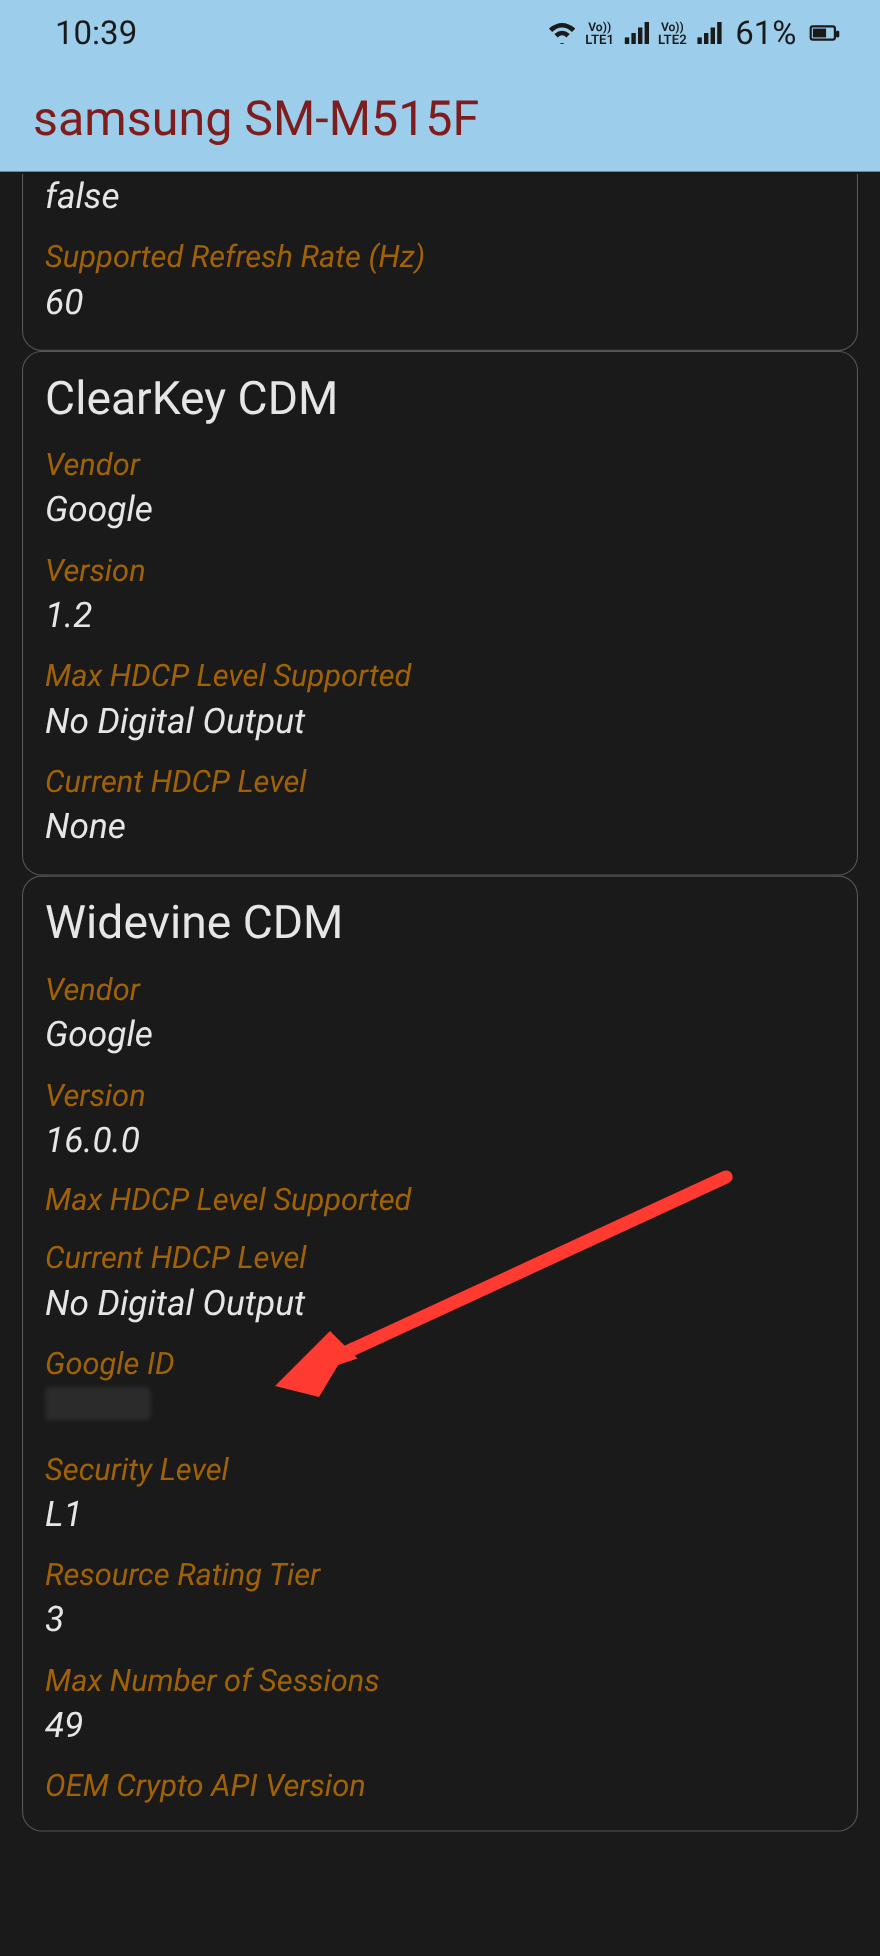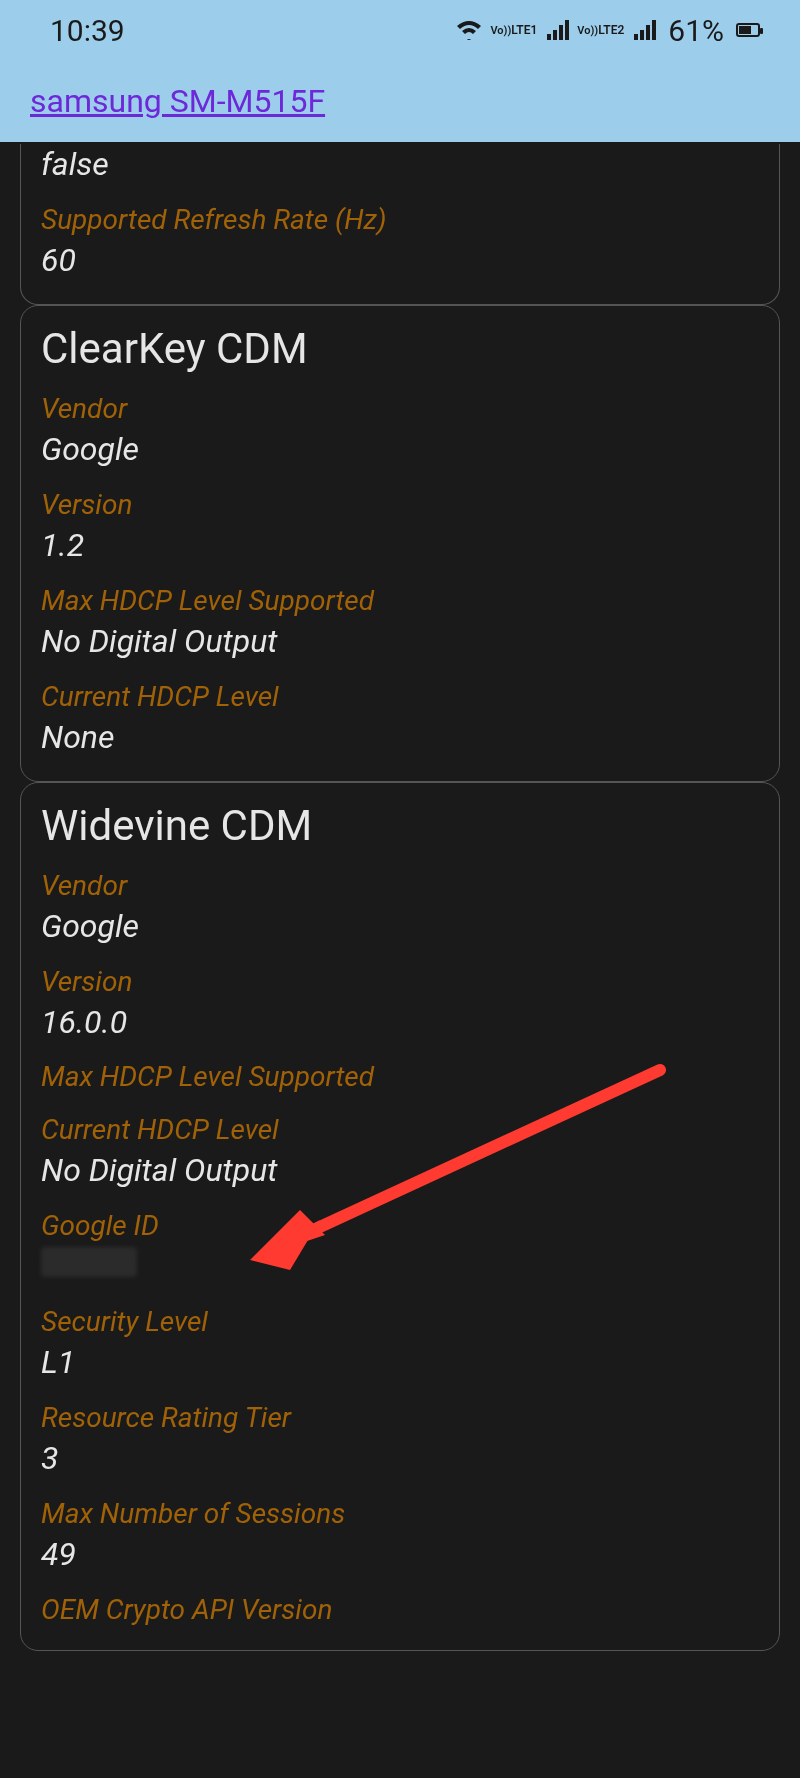--- a/index.html
+++ b/index.html
@@ -24,21 +24,21 @@
   }
   .status-left { display: flex; align-items: center; }
   .status-right { display: flex; align-items: center; gap: 8px; }
   .status-right .pct { font-size: 30px; margin-left: 4px;}
   .app-header {
     background: #9cceec;
     color: #fff;
     padding: 18px 30px 22px 30px;
   }
   .app-title { font-size: 42px; font-weight: 400; color:#fff; }
-  .app-subtitle { font-size: 32px; font-weight: 400; color:#6d28d9; margin-top:4px;text-decoration:underline;}
+  .app-subtitle { font-size: 44px; font-weight: 400; color:#7f1d1d; margin-top:4px;}
   .content {
     padding: 0 20px;
   }
   .card {
     border: 1px solid #555;
     border-radius: 18px;
     padding: 18px 20px 22px 20px;
     background: #1a1a1a;
   }
   .card.truncated-top {
@@ -70,21 +70,21 @@
   .blurred {
     display: inline-block;
     width: 96px;
     height: 30px;
     background: #2b2b2b;
     border-radius: 4px;
     filter: blur(2px);
   }
   
   .ico { display:inline-flex; align-items:center; justify-content:center; }
-  .lte-block { display:inline-flex; flex-direction:row; align-items:center; font-size:12px; line-height:1; font-weight:600; color:#1a1a1a; }
+  .lte-block { display:inline-flex; flex-direction:column; align-items:center; font-size:12px; line-height:1; font-weight:600; color:#1a1a1a; }
   .lte-block .top { font-size:11px;}
   .sigbars { display:inline-flex; align-items:flex-end; gap:2px; height:20px; margin-left:2px;}
   .sigbars span { width:4px; background:#1a1a1a; }
   .sigbars span:nth-child(1){height:6px;}
   .sigbars span:nth-child(2){height:10px;}
   .sigbars span:nth-child(3){height:15px;}
   .sigbars span:nth-child(4){height:20px;}
   .batt { display:inline-flex; align-items:center; margin-left:4px;}
   .batt-body { width:24px; height:14px; border:2px solid #1a1a1a; border-radius:3px; position:relative;}
   .batt-body::after{content:"";position:absolute;right:-5px;top:3px;width:3px;height:6px;background:#1a1a1a;border-radius:1px;}

